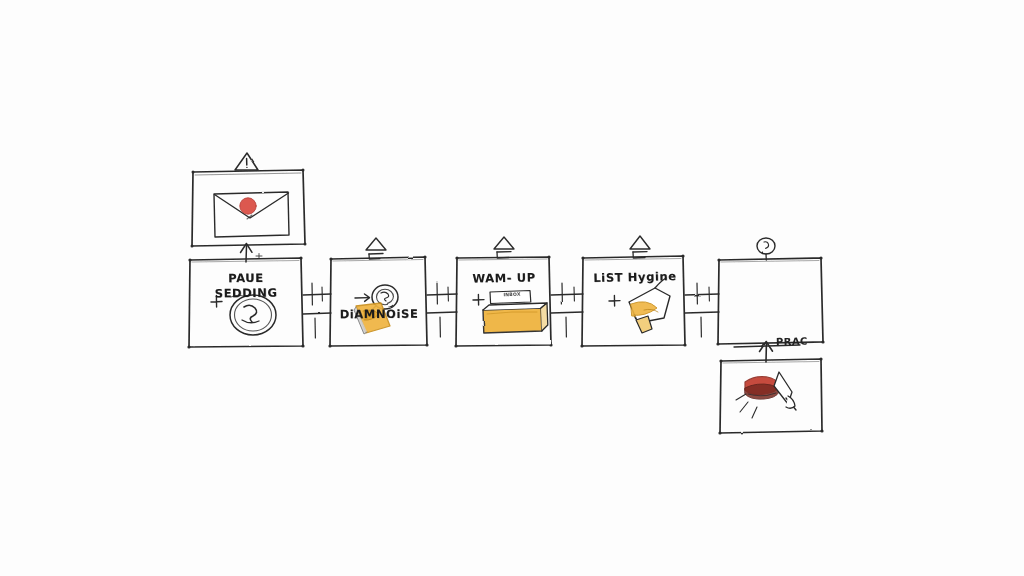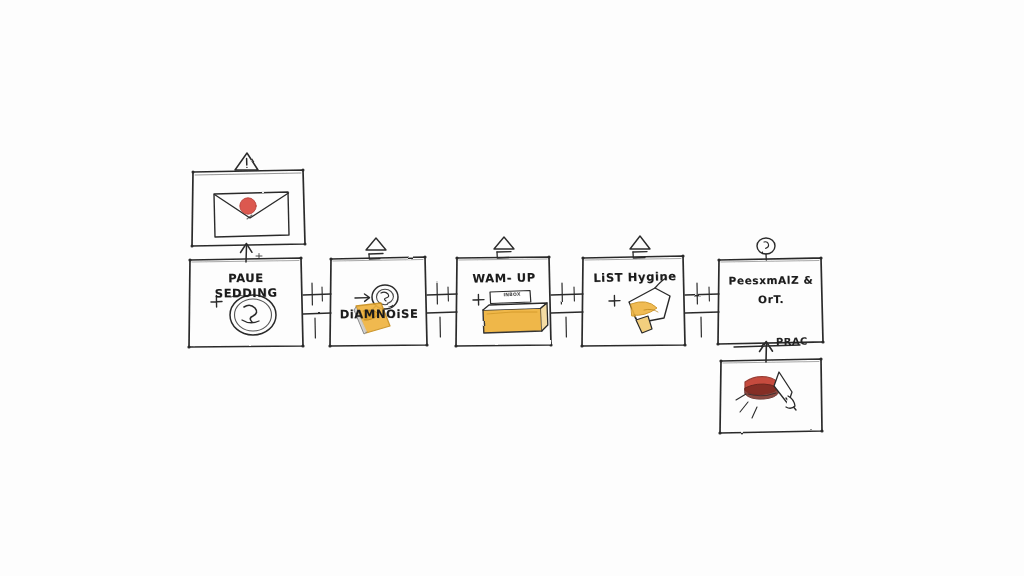--- a/index.html
+++ b/index.html
@@ -288,22 +288,20 @@
   </svg>
 
   <div class="node-label" style="left:196px; top:271px; width:100px;" data-bind="steps.0.label">PAUE SEDDING</div>
 
   <div class="node-label" style="left:337px; top:271px; width:84px; transform:rotate(-0.4deg);margin-top:36px;" data-bind="steps.1.label">DiAMNOiSE</div>
 
   <div class="node-label" style="left:462px; top:271px; width:84px; transform:rotate(-1deg);" data-bind="steps.2.label">WAM- UP</div>
 
   <div class="node-label" style="left:589px; top:270px; width:92px; transform:rotate(-1.4deg);" data-bind="steps.3.label">LiST Hygine</div>
 
-  <div class="node-label" style="left:724px; top:271px; width:94px; font-size:10.5px; line-height:19px; transform:rotate(-0.6deg);" data-bind="steps.4.label">PeesxmAlZ &amp;
-OrT.</div>
 
   <div class="chip-label" style="left:497px; top:292px; width:30px; text-align:center;" data-bind="steps.2.chip_text">INBOX</div>
 
   <div class="edge-label" style="left:776px; top:336px;" data-bind="sub_node.edge_label">PRAC</div>
 
   <div class="hit" style="left:190px;top:169px;width:116px;height:78px;"></div>
   <div class="hit" style="left:189px;top:258px;width:115px;height:90px;"></div>
   <div class="hit" style="left:330px;top:257px;width:98px;height:90px;"></div>
   <div class="hit" style="left:456px;top:257px;width:96px;height:90px;"></div>
   <div class="hit" style="left:582px;top:256px;width:104px;height:91px;"></div>

